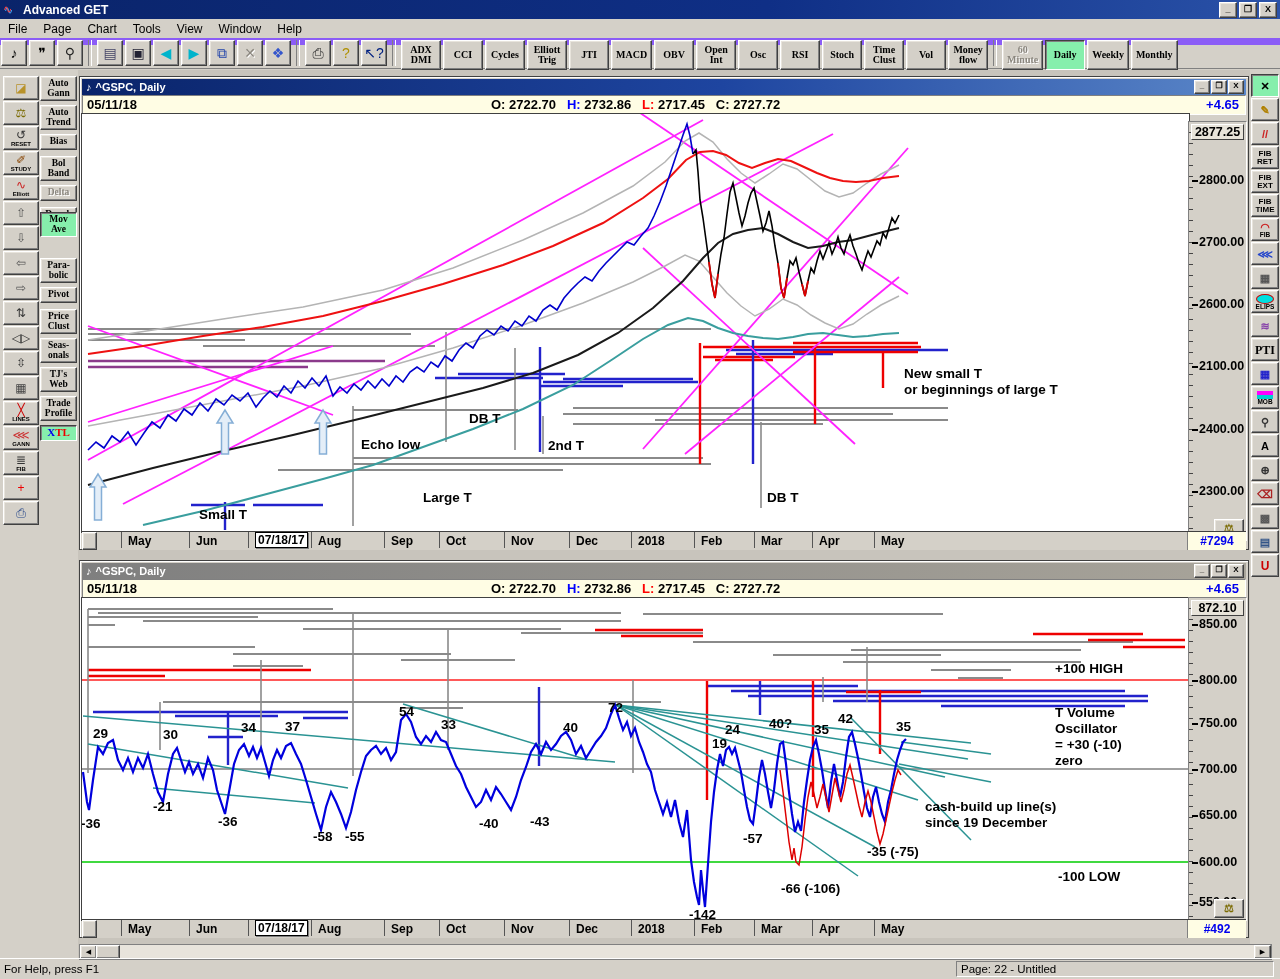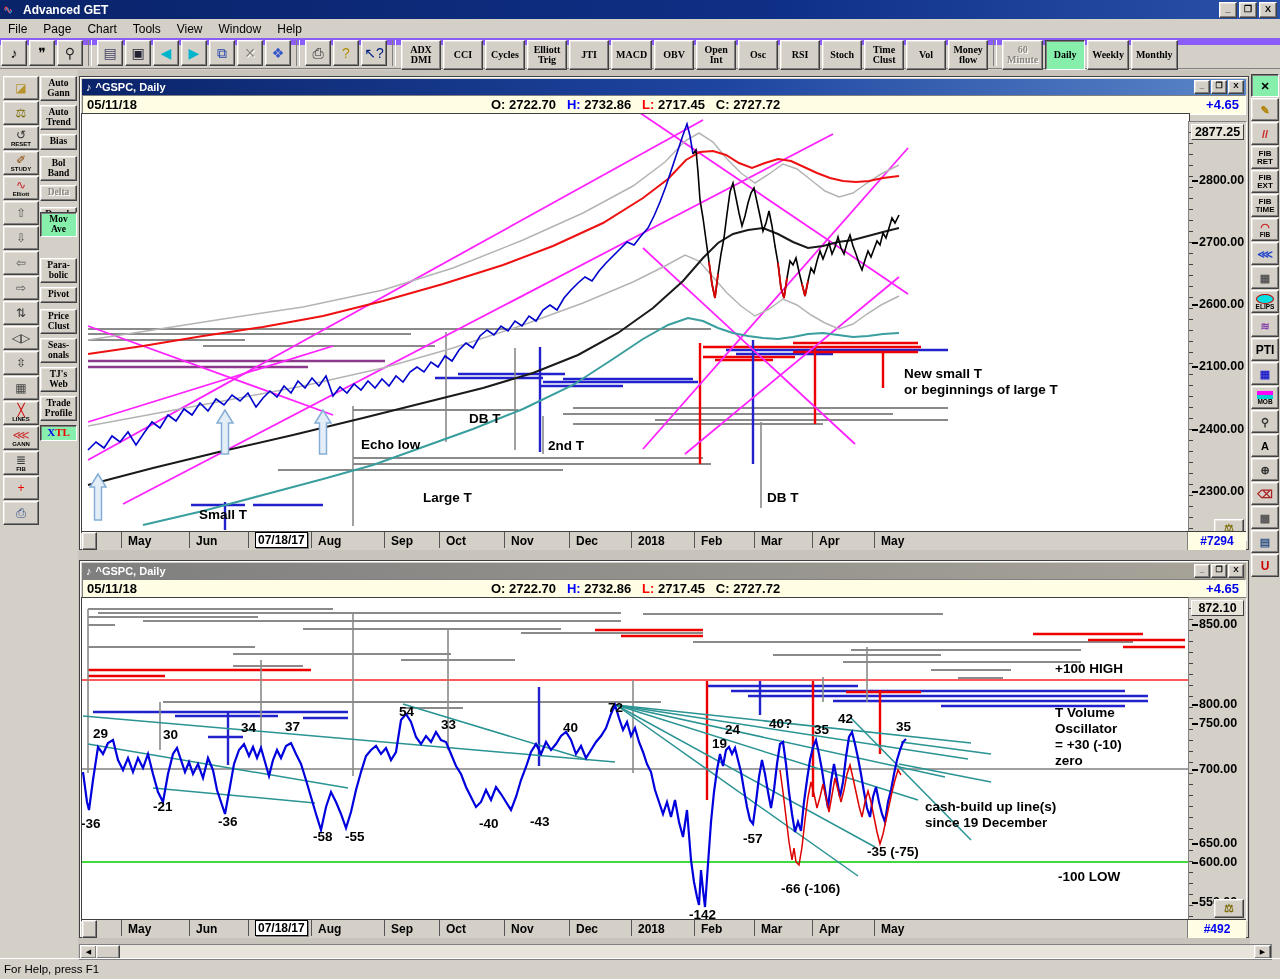--- a/index.html
+++ b/index.html
@@ -317,21 +317,21 @@
         <div style="color: rgb(85, 85, 85);">▦</div>
       </div>
       <div class="rt-btn raised">
         <div class="ellipse-shape"></div>
         <div class="sub">ELIPS</div>
       </div>
       <div class="rt-btn raised">
         <div style="color: rgb(136, 68, 170);">≋</div>
       </div>
       <div class="rt-btn raised">
-        <div style="color: rgb(0, 0, 0); font-size: 12px;">PTI</div>
+        <div style="color: rgb(0, 0, 0); font-size: 12px; font-family: Liberation Serif, serif;">PTI</div>
       </div>
       <div class="rt-btn raised">
         <div style="color: rgb(34, 34, 204);">▦</div>
       </div>
       <div class="rt-btn raised">
         <div class="mob-shape"></div>
         <div class="sub">MOB</div>
       </div>
       <div class="rt-btn raised">
         <div style="color: rgb(51, 51, 51);">⚲</div>
@@ -355,20 +355,21 @@
         <div style="color: rgb(204, 0, 0); font-size: 12px;">U</div>
       </div>
     </div>
   <div id="hscroll">
       <span class="scr-btn raised" style="left: 0px;">◀</span>
       <span class="raised" id="scr-thumb"></span>
       <span class="scr-btn raised" style="right: 0px;">▶</span>
     </div>
   <div id="statusbar">
     <span id="status-left">For Help, press F1</span>
+    <span id="status-right" class="sunken">Page: 22 - Untitled</span>
   </div>
 <div class="chartwin" style="left: 79px; top: 76px; width: 1168px; height: 472px;">
       <div class="cw-title active">
         <span class="note">♪</span>
         <span>^GSPC, Daily</span>
         <span class="cw-btns">
           <span class="tbtn raised">_</span>
           <span class="tbtn raised">❐</span>
           <span class="tbtn raised">X</span>
         </span>
@@ -604,24 +605,24 @@
         <text x="1052" y="731" font-size="13.5">Oscillator</text>
         <text x="1052" y="747" font-size="13.5">= +30 (-10)</text>
         <text x="1052" y="763" font-size="13.5">zero</text>
         <text x="922" y="809" font-size="13.5">cash-build up line(s)</text>
         <text x="922" y="825" font-size="13.5">since 19 December</text>
         <text x="1055" y="879" font-size="13.5">-100 LOW</text>
       </svg>
       <div class="yax" style="left: 1108px; top: 36px; width: 57px; height: 322px;">
         <div class="ytop">872.10</div>
         <div class="ytick" style="top: 19px;">850.00</div>
-        <div class="ytick" style="top: 75px; margin-top: 24px;">800.00</div>
+        <div class="ytick" style="top: 75px;">800.00</div>
         <div class="ytick" style="top: 118px;">750.00</div>
         <div class="ytick" style="top: 164px;">700.00</div>
-        <div class="ytick" style="top: 210px; margin-top: 28px;">650.00</div>
+        <div class="ytick" style="top: 210px;">650.00</div>
         <div class="ytick" style="top: 257px;">600.00</div>
         <div class="ytick" style="top: 297px;">550.00</div>
         <div class="yscales raised">⚖</div>
       </div>
       <div class="xaxis" style="top: 358px;">
         <div class="stub raised"></div>
         <div class="mtick" style="left: 39px;"></div>
         <div class="month" style="left: 46px;">May</div>
         <div class="mtick" style="left: 107px;"></div>
         <div class="month" style="left: 114px;">Jun</div>

